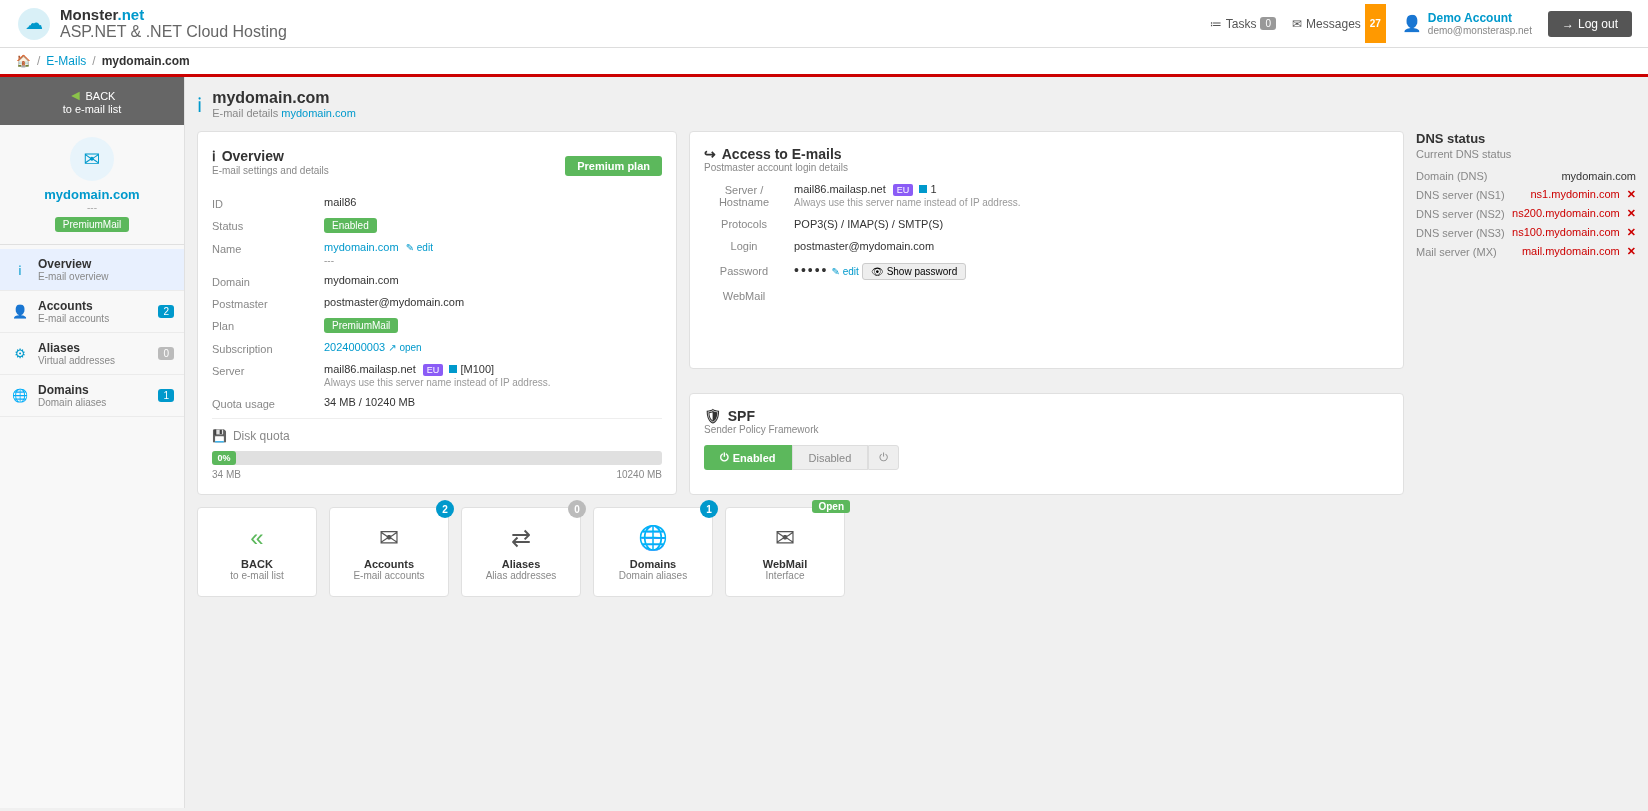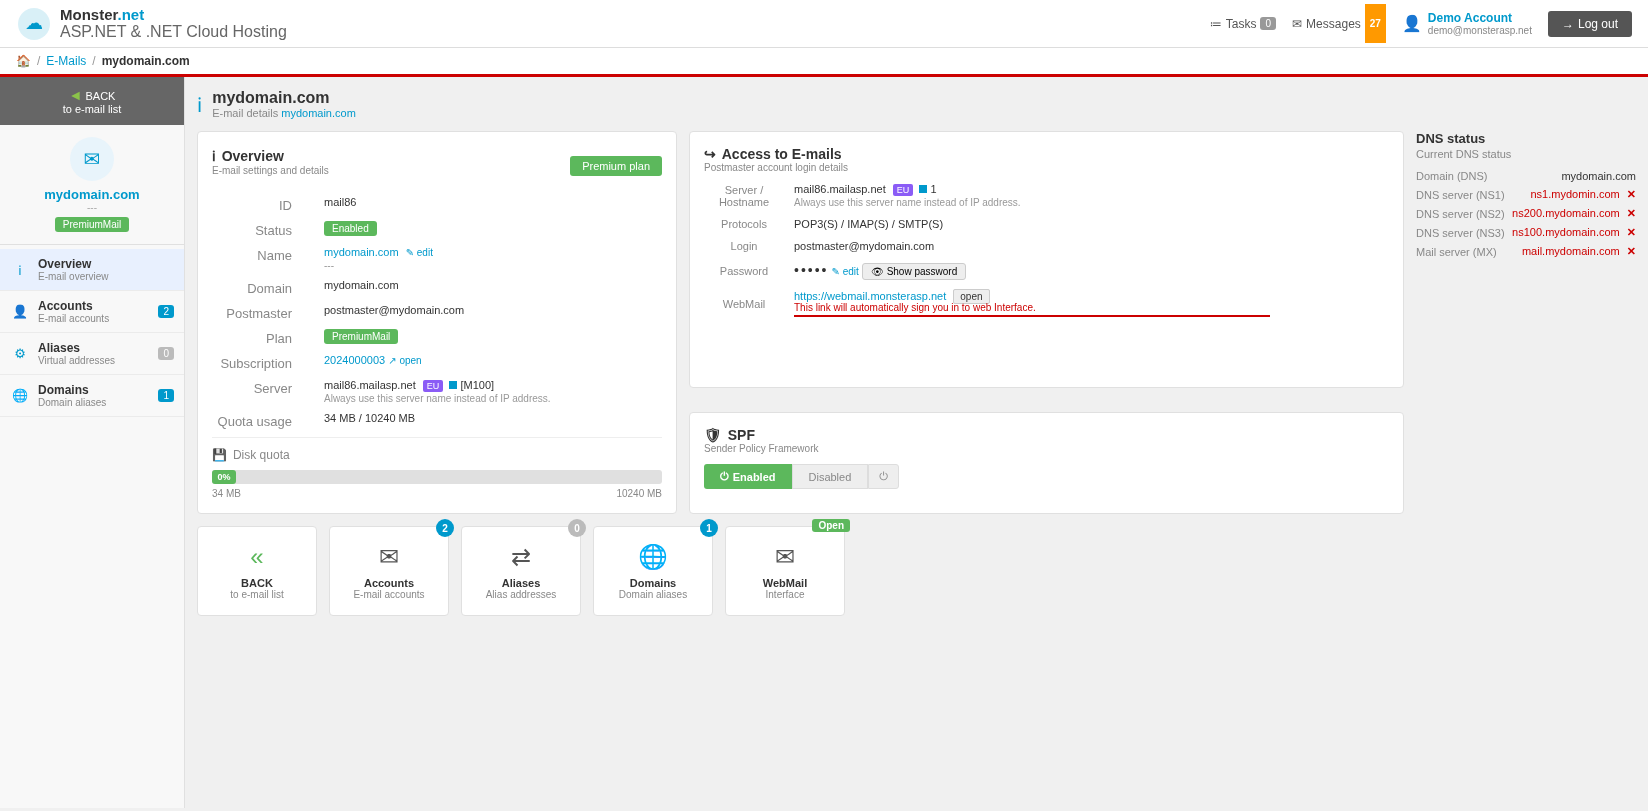--- a/index.html
+++ b/index.html
@@ -58,24 +58,24 @@
     .page-header-sub a { color: #0099cc; text-decoration: none; }
 
     
     .two-col { display: flex; gap: 12px; margin-bottom: 12px; }
 
     
     .card { background: #fff; border: 1px solid #e0e0e0; border-radius: 4px; padding: 14px; }
     .card-header { display: flex; align-items: center; justify-content: space-between; margin-bottom: 10px; }
     .card-title { font-size: 14px; font-weight: bold; color: #333; display: flex; align-items: center; gap: 6px; }
     .card-sub { font-size: 10px; color: #888; margin-bottom: 10px; }
-    .premium-plan-btn { background: #5cb85c; color: #fff; padding: 4px 12px; border-radius: 3px; font-size: 11px; font-weight: normal; border: none; cursor: pointer; }
+    .premium-plan-btn { background: #5cb85c; color: #fff; padding: 4px 12px; border-radius: 3px; font-size: 11px; font-weight: bold; border: none; cursor: pointer; }
 
     .field-row { display: flex; align-items: flex-start; margin-bottom: 8px; }
-    .field-label { width: 90px; text-align: right; color: #888; font-size: 13px; padding-right: 10px; padding-top: 2px; flex-shrink: 0; }
+    .field-label { width: 90px; text-align: left; color: #888; font-size: 11px; padding-right: 10px; padding-top: 2px; flex-shrink: 0; }
     .field-value { flex: 1; font-size: 11px; color: #333; padding-left: 22px; }
     .field-value a { color: #0099cc; text-decoration: none; }
     .field-value .edit-link { color: #0099cc; font-size: 10px; margin-left: 4px; }
     .status-enabled { background: #5cb85c; color: #fff; padding: 2px 8px; border-radius: 3px; font-size: 10px; display: inline-block; }
     .plan-badge { background: #5cb85c; color: #fff; padding: 2px 8px; border-radius: 3px; font-size: 10px; display: inline-block; }
     .small-link { color: #0099cc; font-size: 10px; text-decoration: none; }
     .field-note { font-size: 10px; color: #999; margin-top: 2px; }
 
     
     .disk-quota-section { border-top: 1px solid #eee; padding-top: 10px; margin-top: 8px; }
@@ -360,28 +360,20 @@
               <span class="password-dots">•••••</span>
               <a href="#" class="small-link"> ✎ <span>edit</span></a>
               <button class="show-pass-btn">
                 <span>👁</span>
                 <span>Show password</span>
               </button>
             </div>
           </div>
           <div class="access-field-row">
             <div class="access-field-label">WebMail</div>
-            <div class="access-field-value">
-              <a href="#" class="webmail-link">https://webmail.monsterasp.net</a>
-              <span class="open-badge">open</span>
-              <div class="auto-sign-note">
-                <span>This link will automatically sign you in to web Interface.</span>
-                <div class="red-underline"></div>
-              </div>
-            </div>
           </div>
         </div>
 
         <div class="card spf-card">
           <div class="card-title">
             <span>🛡</span>
             <span>SPF</span>
           </div>
           <div class="card-sub">Sender Policy Framework</div>
           <div class="spf-toggle">

